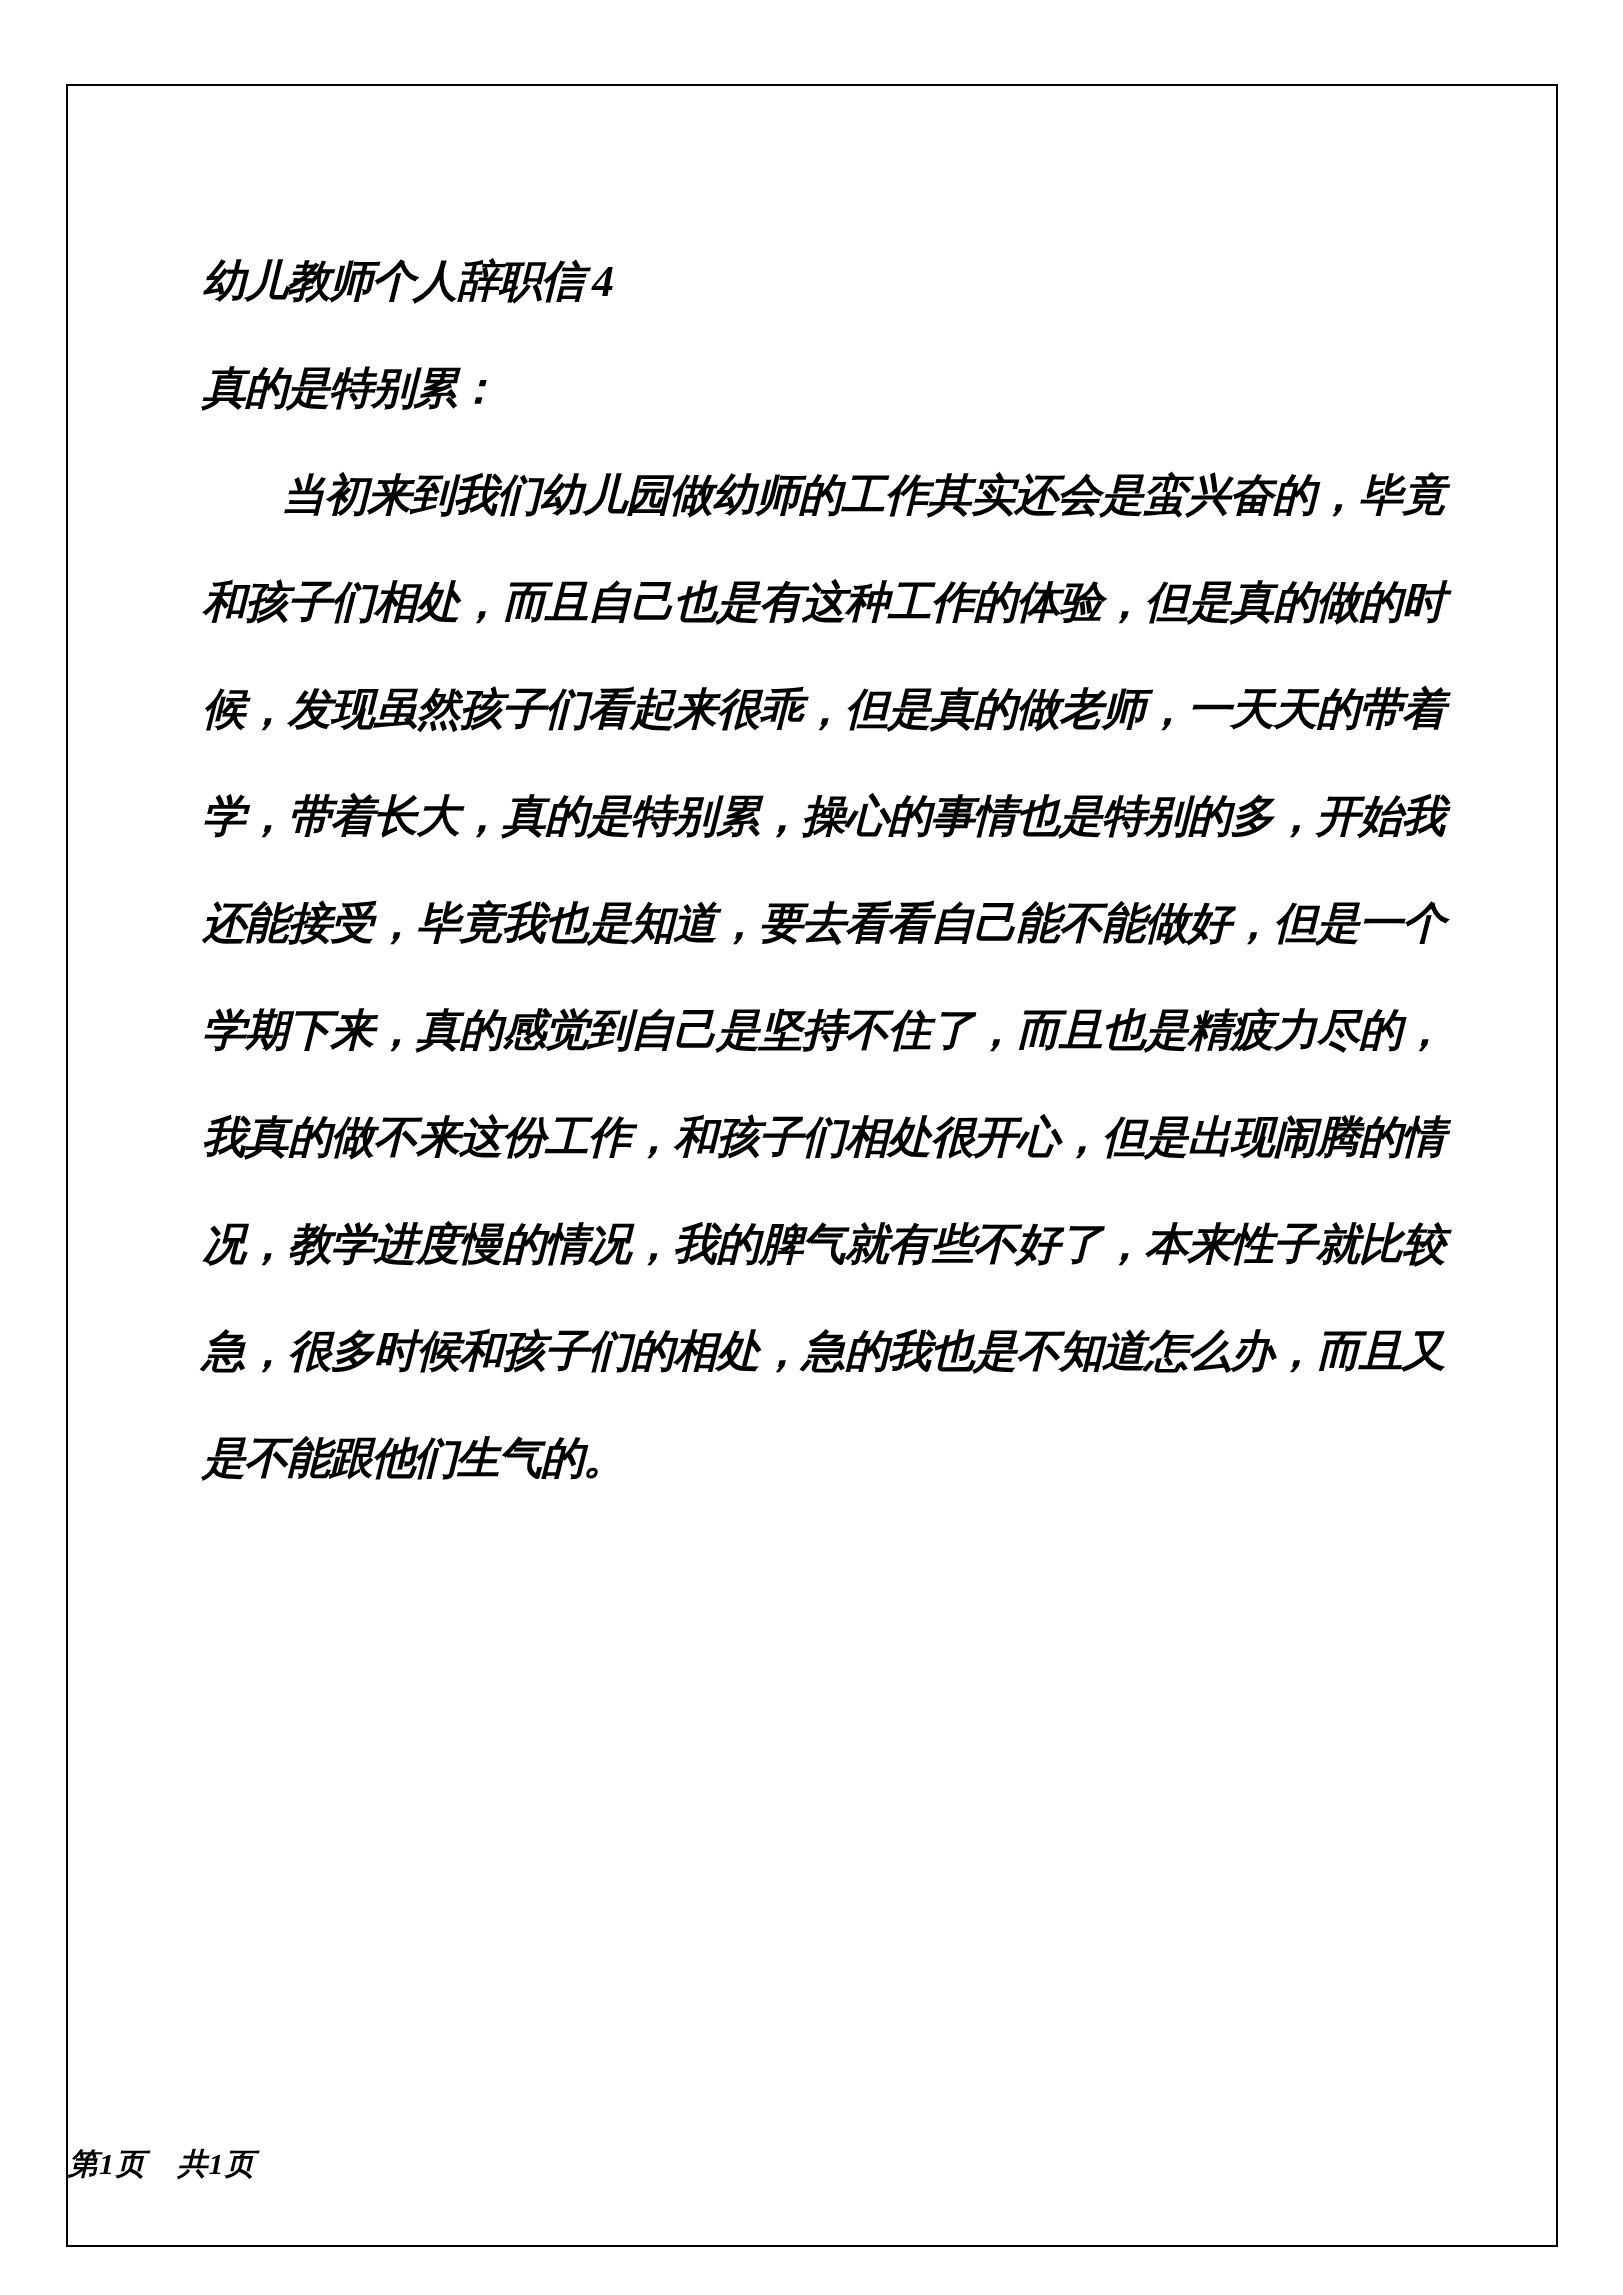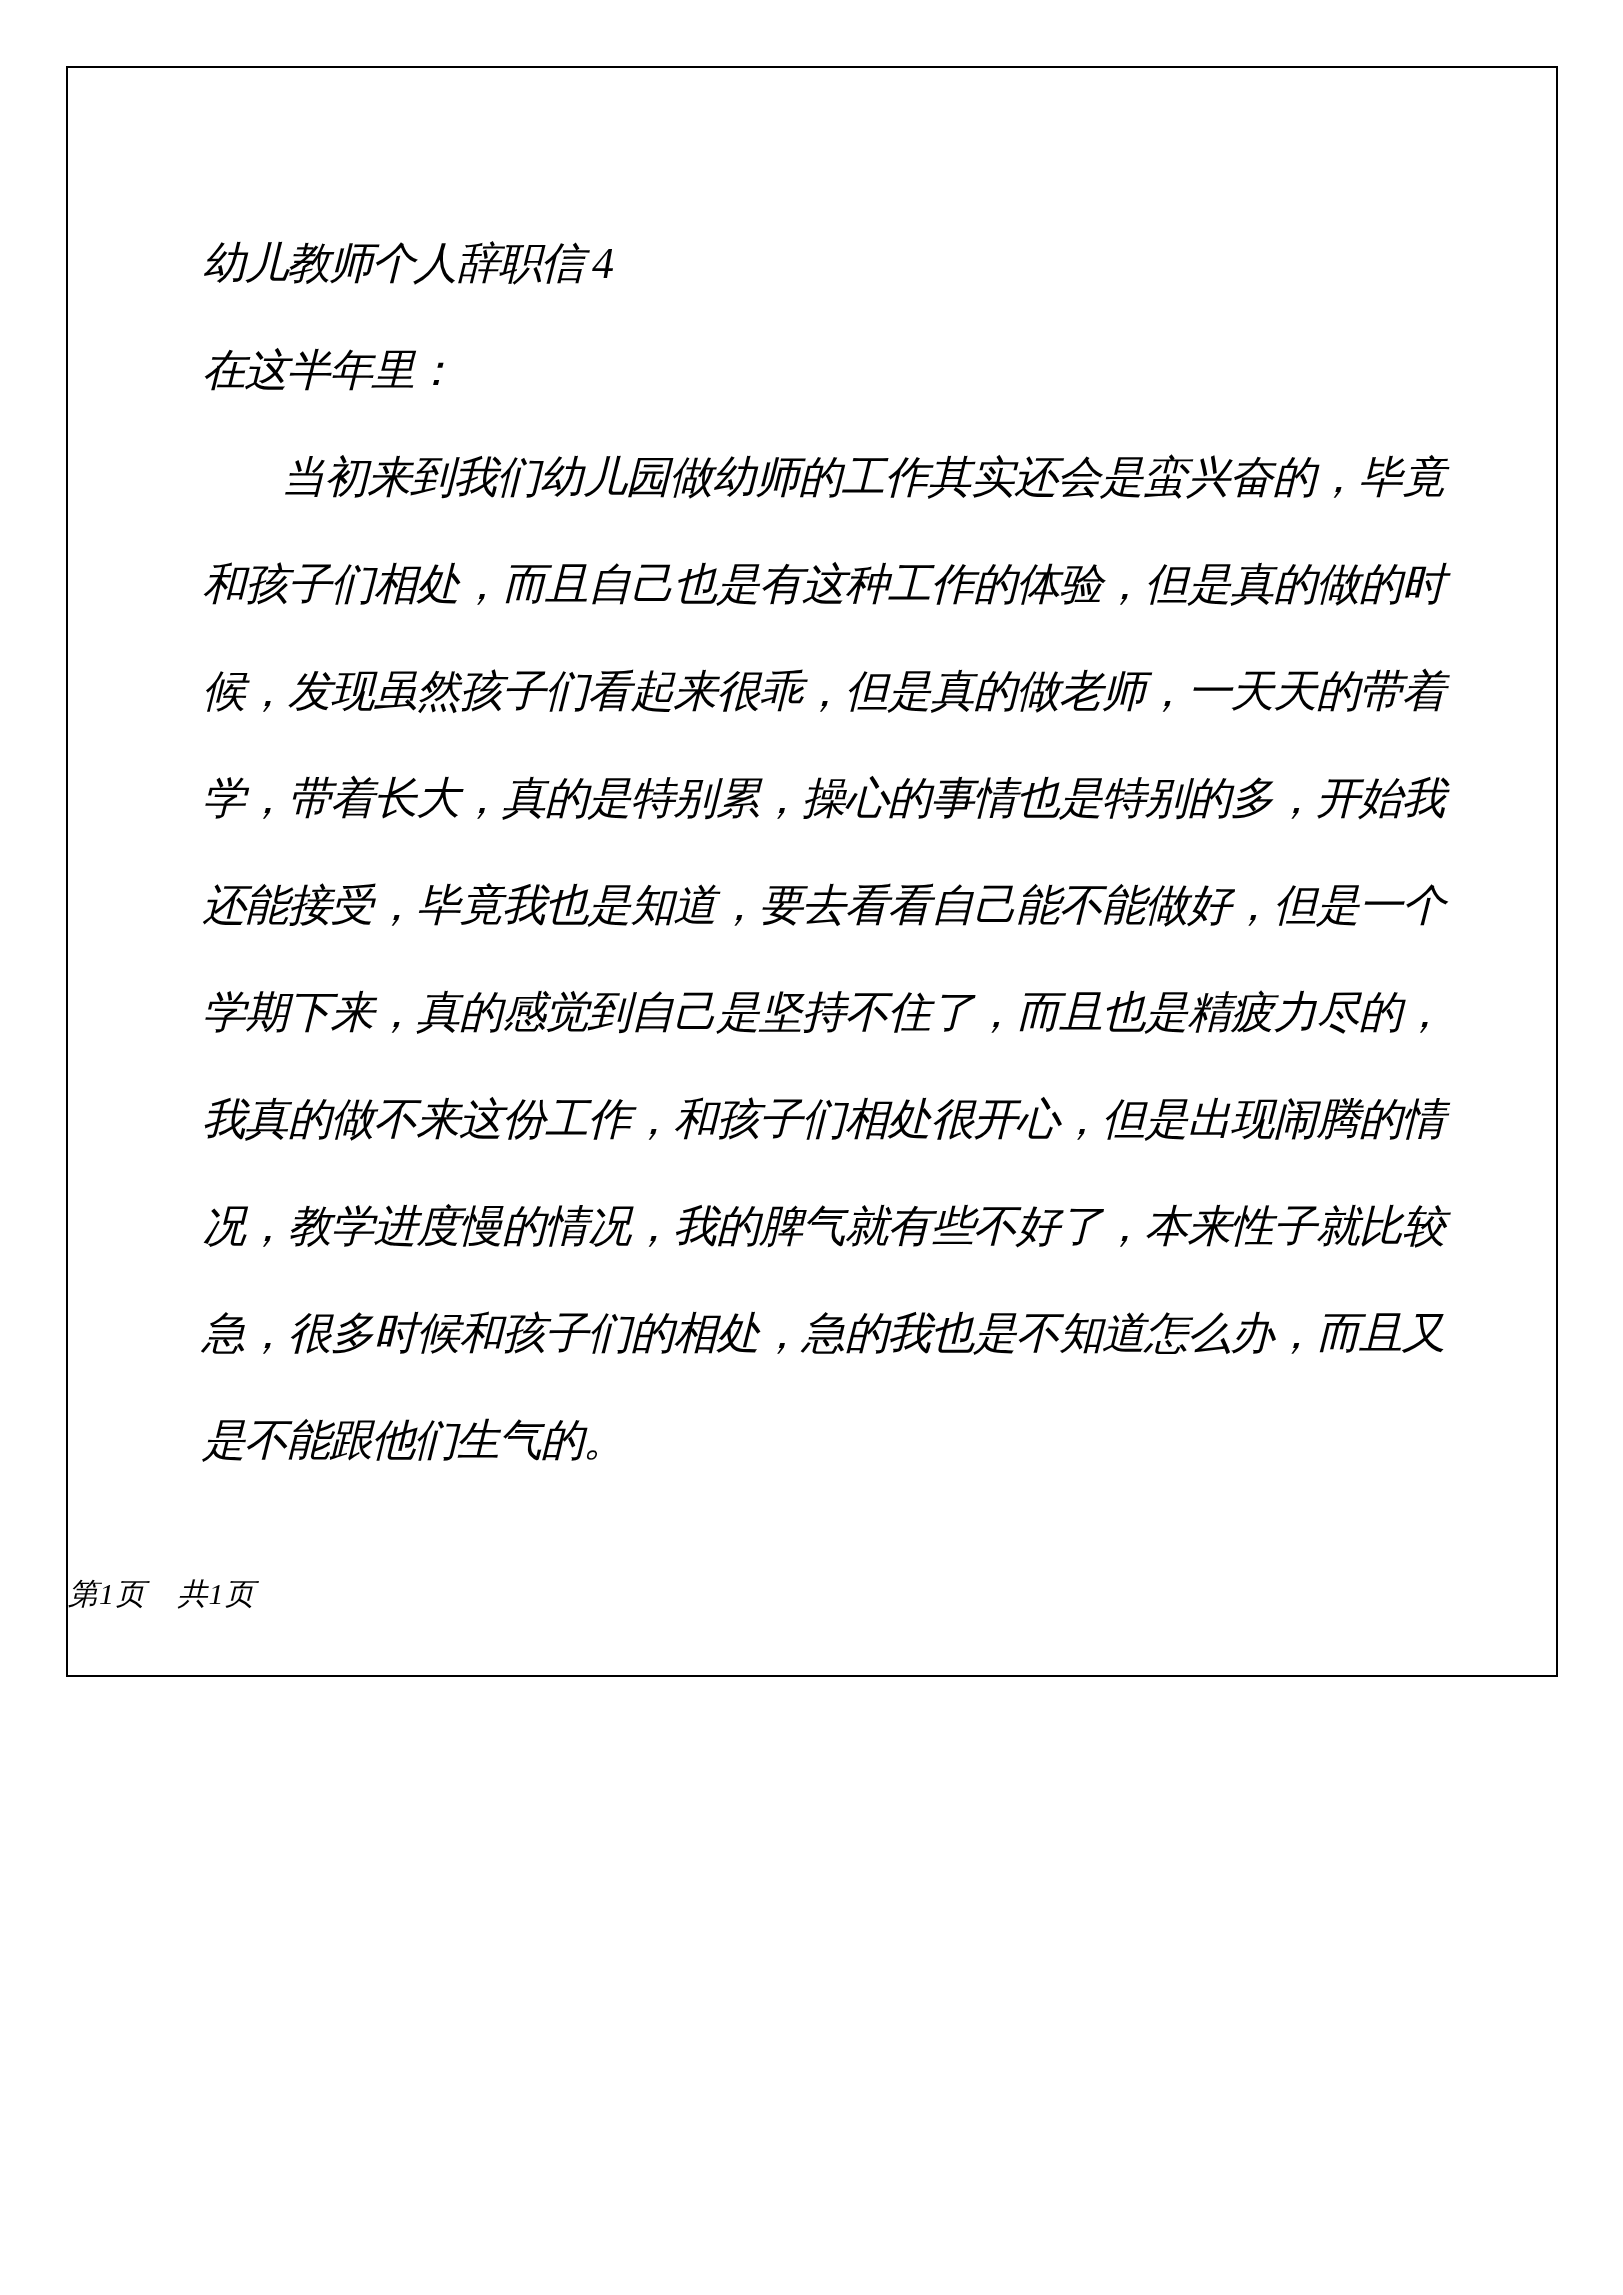--- a/index.html
+++ b/index.html
@@ -9,26 +9,27 @@
   body {
     width: 1623px;
     height: 2295px;
     background: #ffffff;
     position: relative;
     font-family: "Liberation Serif", "DejaVu Serif", serif;
   }
   .frame {
     position: absolute;
     left: 66px;
-    top: 66px;
+    top: 84px;
     width: 1492px;
-    height: 1611px;
+    height: 2163px;
     border: 2.2px solid #000000;
     box-sizing: border-box;
     background: #ffffff;
+    font-weight: bold;
   }
   .content {
     position: absolute;
     left: 134px;
     top: 142px;
     right: 112px;
   }
   .line {
     margin: 0;
     font-size: 44px;
@@ -56,19 +57,19 @@
     letter-spacing: 1.1px;
   }
 </style>
 </head>
 <body>
 
 <div class="page-root">
   <div class="frame">
     <div class="content">
       <p class="line">幼儿教师个人辞职信 4</p>
-      <p class="line">在这半年里：</p>
+      <p class="line">真的是特别累：</p>
       <p class="line indent">当初来到我们幼儿园做幼师的工作其实还会是蛮兴奋的，毕竟和孩子们相处，而且自己也是有这种工作的体验，但是真的做的时候，发现虽然孩子们看起来很乖，但是真的做老师，一天天的带着学，带着长大，真的是特别累，操心的事情也是特别的多，开始我还能接受，毕竟我也是知道，要去看看自己能不能做好，但是一个学期下来，真的感觉到自己是坚持不住了，而且也是精疲力尽的，我真的做不来这份工作，和孩子们相处很开心，但是出现闹腾的情况，教学进度慢的情况，我的脾气就有些不好了，本来性子就比较急，很多时候和孩子们的相处，急的我也是不知道怎么办，而且又是不能跟他们生气的。</p>
     </div>
     <div class="footer">第1页　共1页</div>
   </div>
 </div>
 
 
 </body></html>

